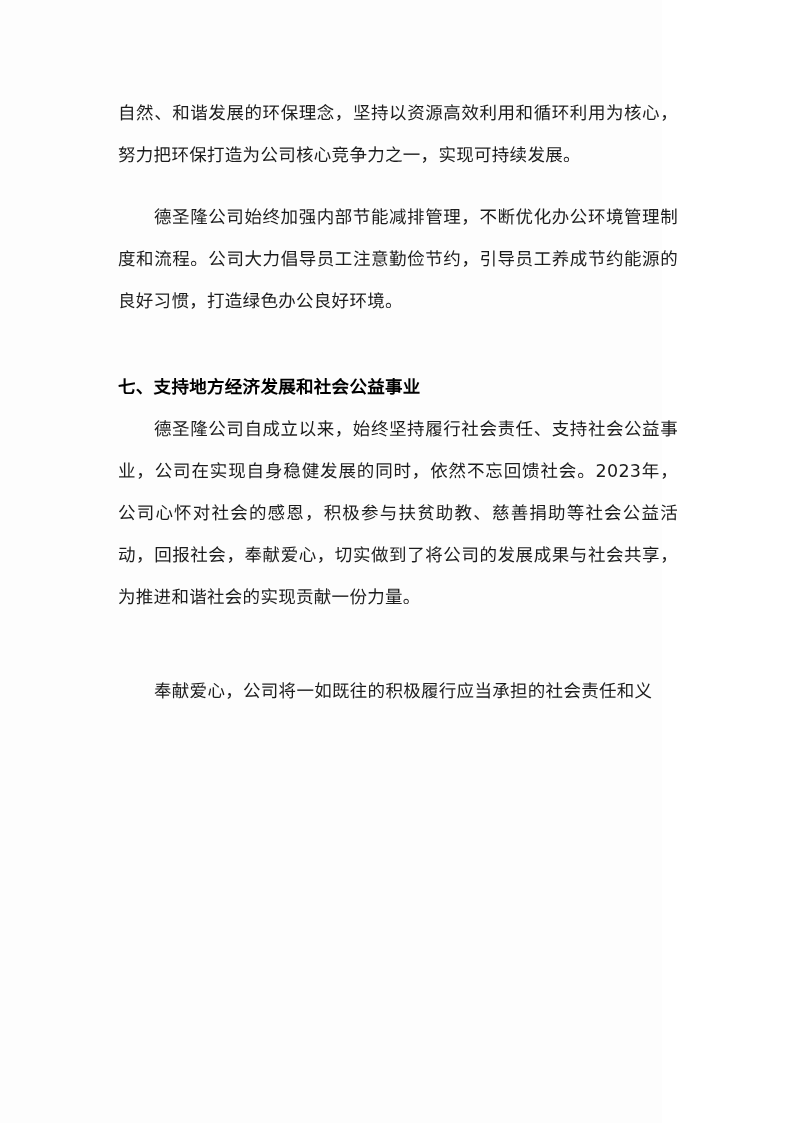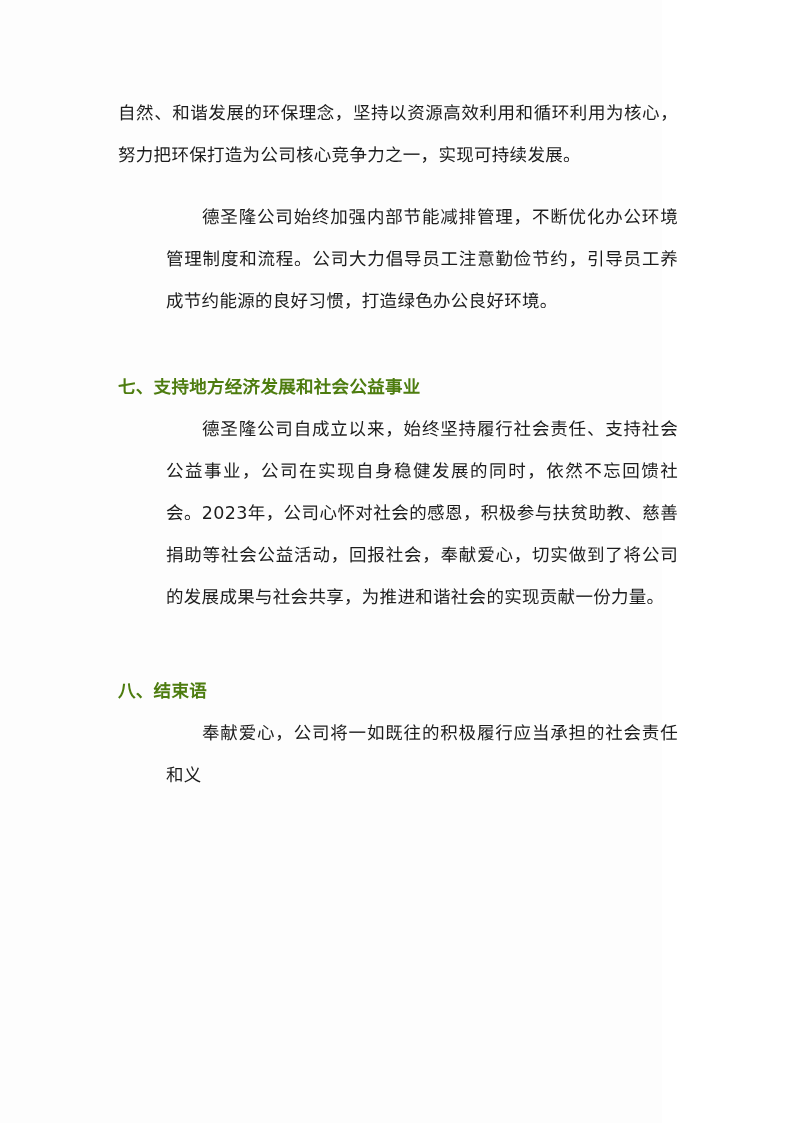--- a/index.html
+++ b/index.html
@@ -34,26 +34,25 @@
     line-height: 42px;
     text-align: justify;
     text-justify: inter-ideograph;
     letter-spacing: 0.3px;
     color: #1c1c1c;
     margin: 0;
     word-break: break-all;
   }
   .para.indent {
     text-indent: 36px;
-    margin-left: 48px;
   }
   .heading {
     font-size: 17.5px;
     line-height: 42px;
-    color: #4d7c0f;
+    color: #000000;
     margin: 0;
     font-weight: 600;
     letter-spacing: 0.3px;
   }
   .gap-sm { height: 20px; }
   .gap-md { height: 44px; }
   .gap-lg { height: 52px; }
   .block { margin: 0; padding: 0; }
 </style>
 </head>
@@ -70,19 +69,18 @@
 
     <div class="gap-md block"></div>
 
     <h2 class="heading">七、支持地方经济发展和社会公益事业</h2>
 
     <p class="para indent">德圣隆公司自成立以来，始终坚持履行社会责任、支持社会公益事业，公司在实现自身稳健发展的同时，依然不忘回馈社会。2023年，公司心怀对社会的感恩，积极参与扶贫助教、慈善捐助等社会公益活动，回报社会，奉献爱心，切实做到了将公司的发展成果与社会共享，为推进和谐社会的实现贡献一份力量。</p>
 
 
     <div class="gap-lg block"></div>
 
-    <h2 class="heading">八、结束语</h2>
 
 
     <p class="para indent">奉献爱心，公司将一如既往的积极履行应当承担的社会责任和义</p>
 
   </div>
 </div>
 
 </body></html>

